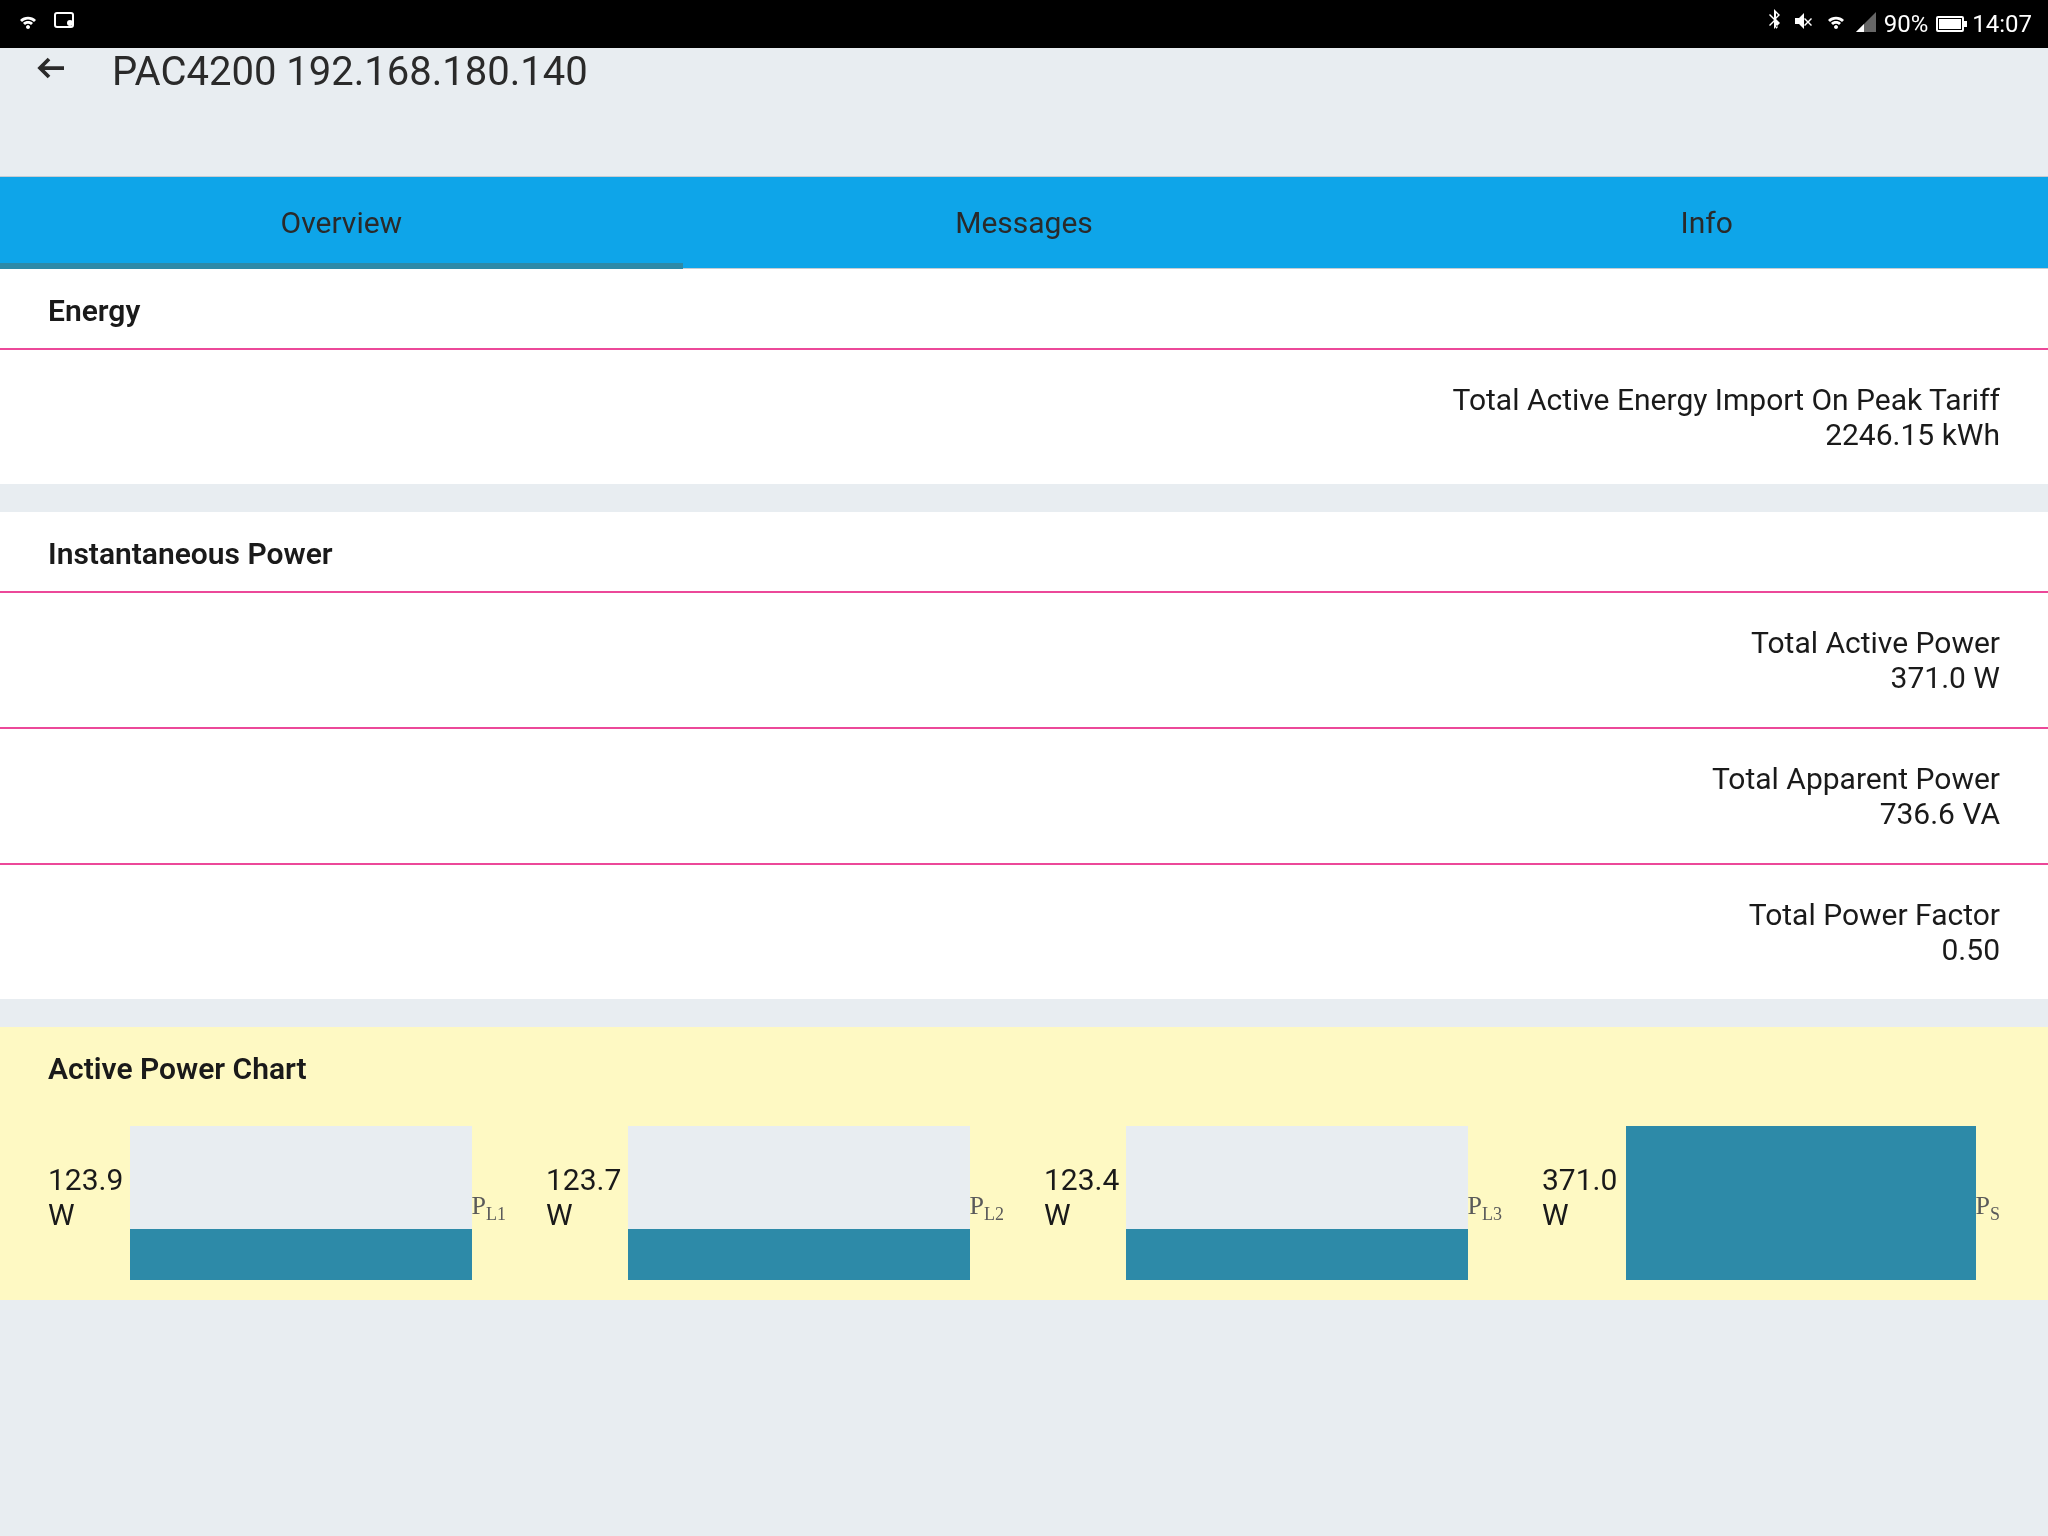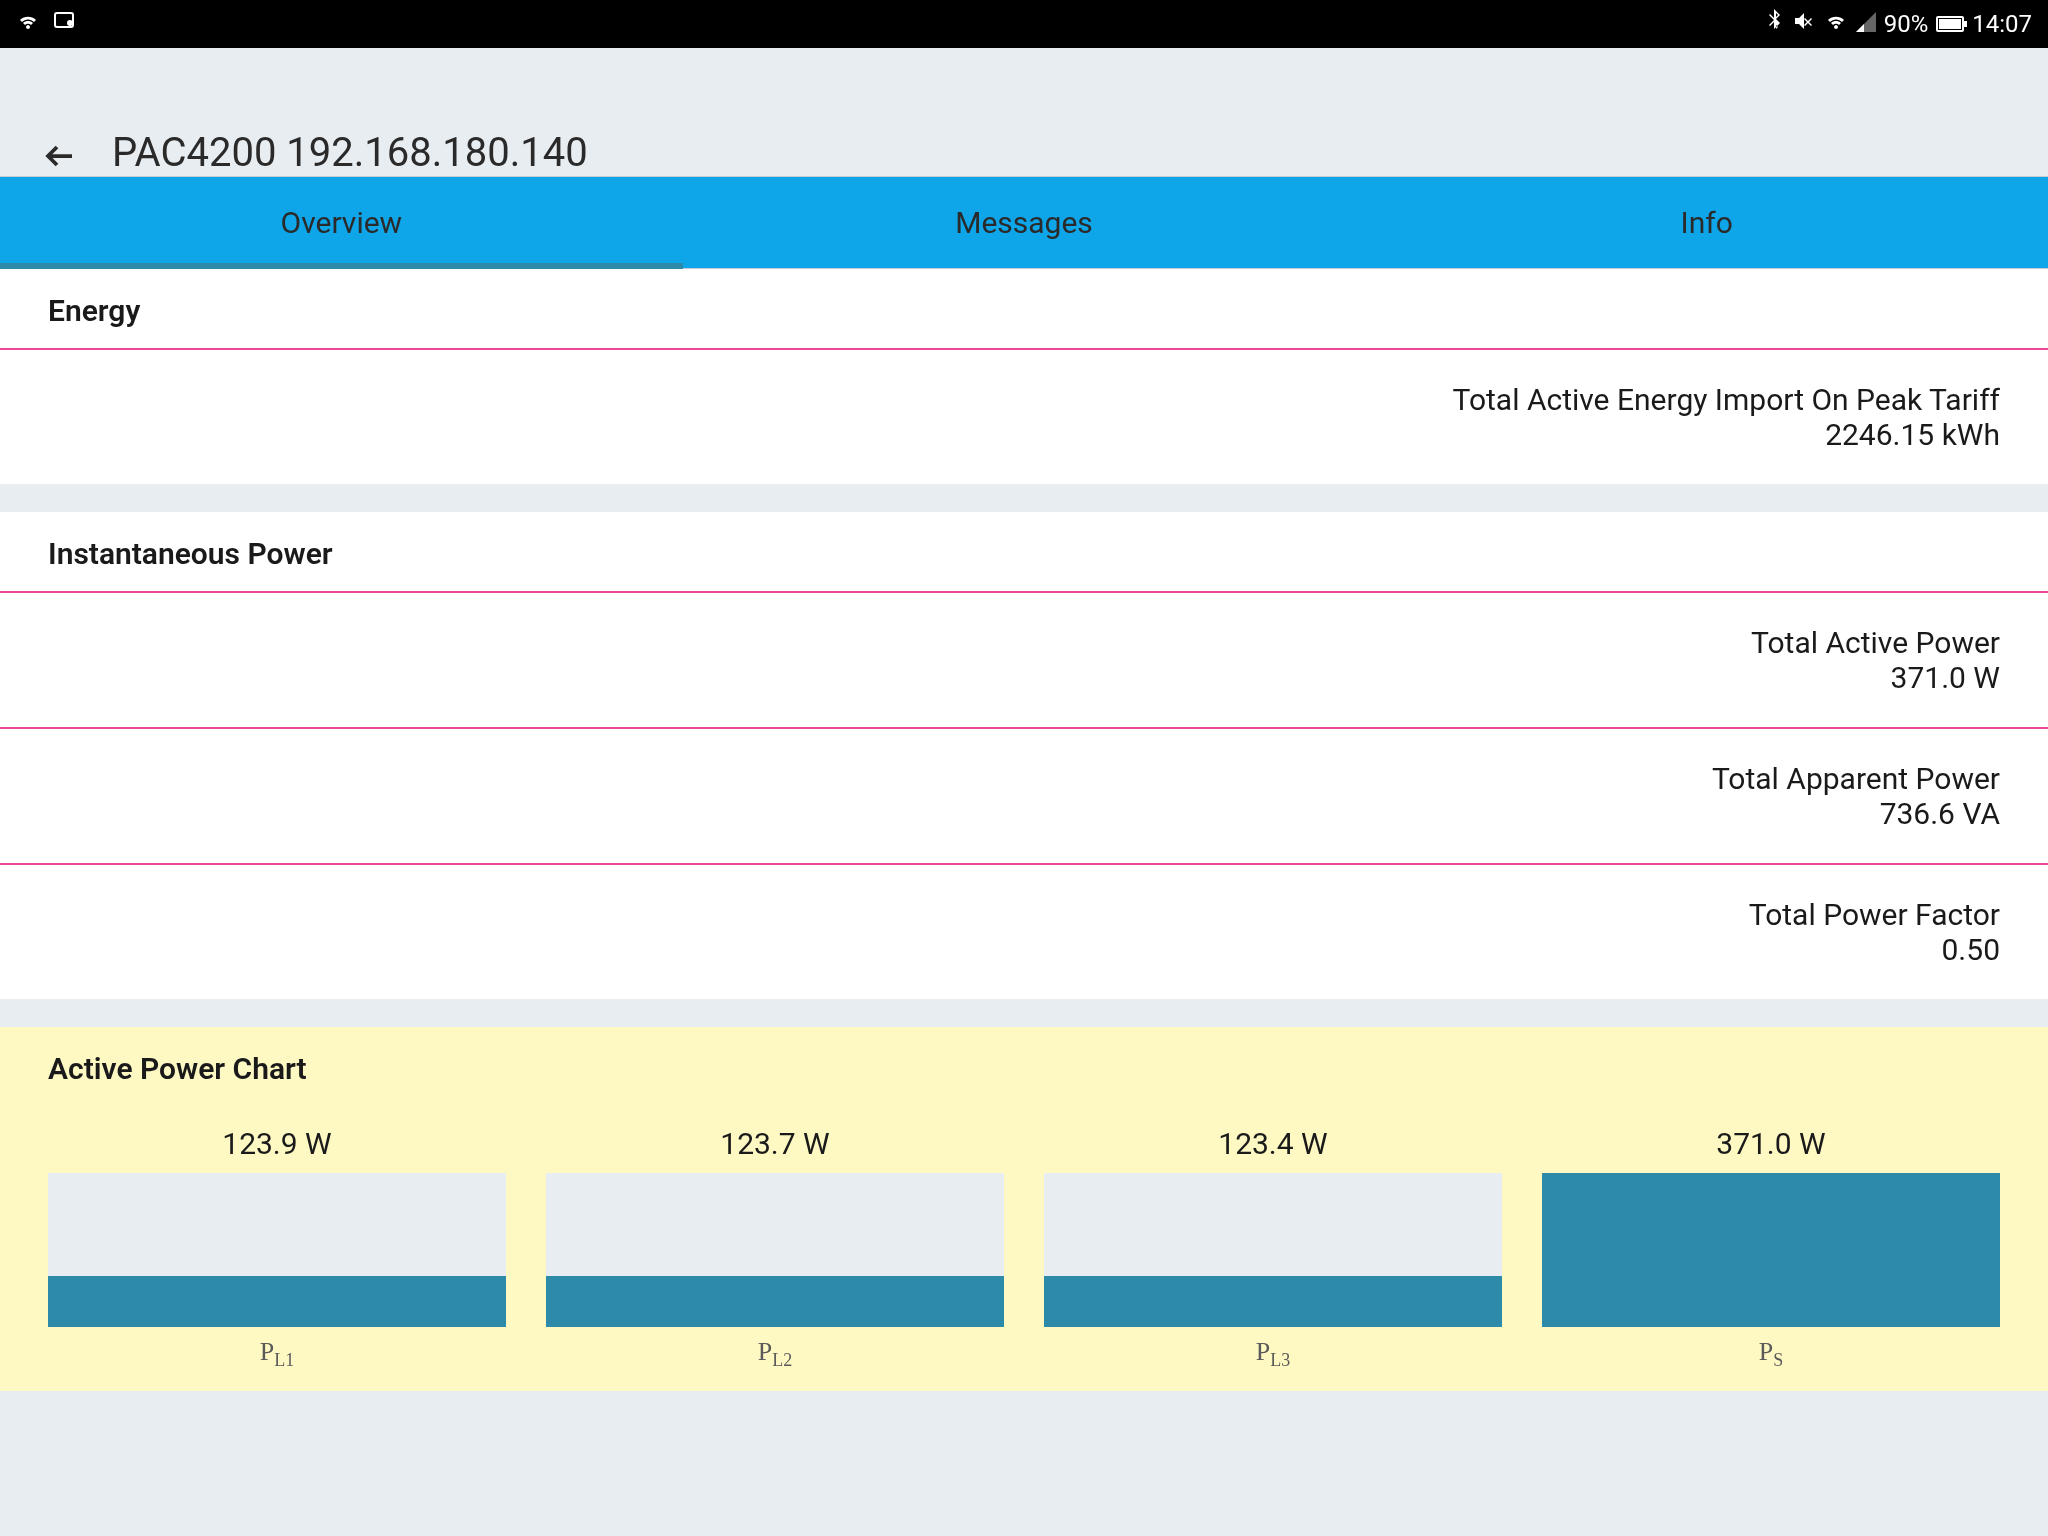--- a/index.html
+++ b/index.html
@@ -25,23 +25,23 @@
       display: flex;
       align-items: center;
       gap: 12px;
     }
     .status-right { gap: 8px; }
     
     .header {
       background: #e8edf1;
       height: 128px;
       display: flex;
-      align-items: flex-end;
-      padding: 0 40px;
-      gap: 32px;
+      align-items: flex-start;
+      padding: 0 32px;
+      gap: 40px;
     }
     .back-btn {
       width: 40px;
       height: 40px;
       display: flex;
       align-items: center;
       justify-content: center;
       cursor: pointer;
     }
     .back-btn svg { width: 36px; height: 36px; }
@@ -111,21 +111,20 @@
     }
     .chart-container {
       display: flex;
       gap: 40px;
       padding: 0 48px;
       margin-top: 20px;
     }
     .chart-bar {
       flex: 1;
       display: flex;
-      flex-direction: column;
       align-items: center;
     }
     .bar-label-top {
       font-size: 30px;
       color: #1a1a1a;
       margin-bottom: 12px;
     }
     .bar-track {
       width: 100%;
       height: 154px;

